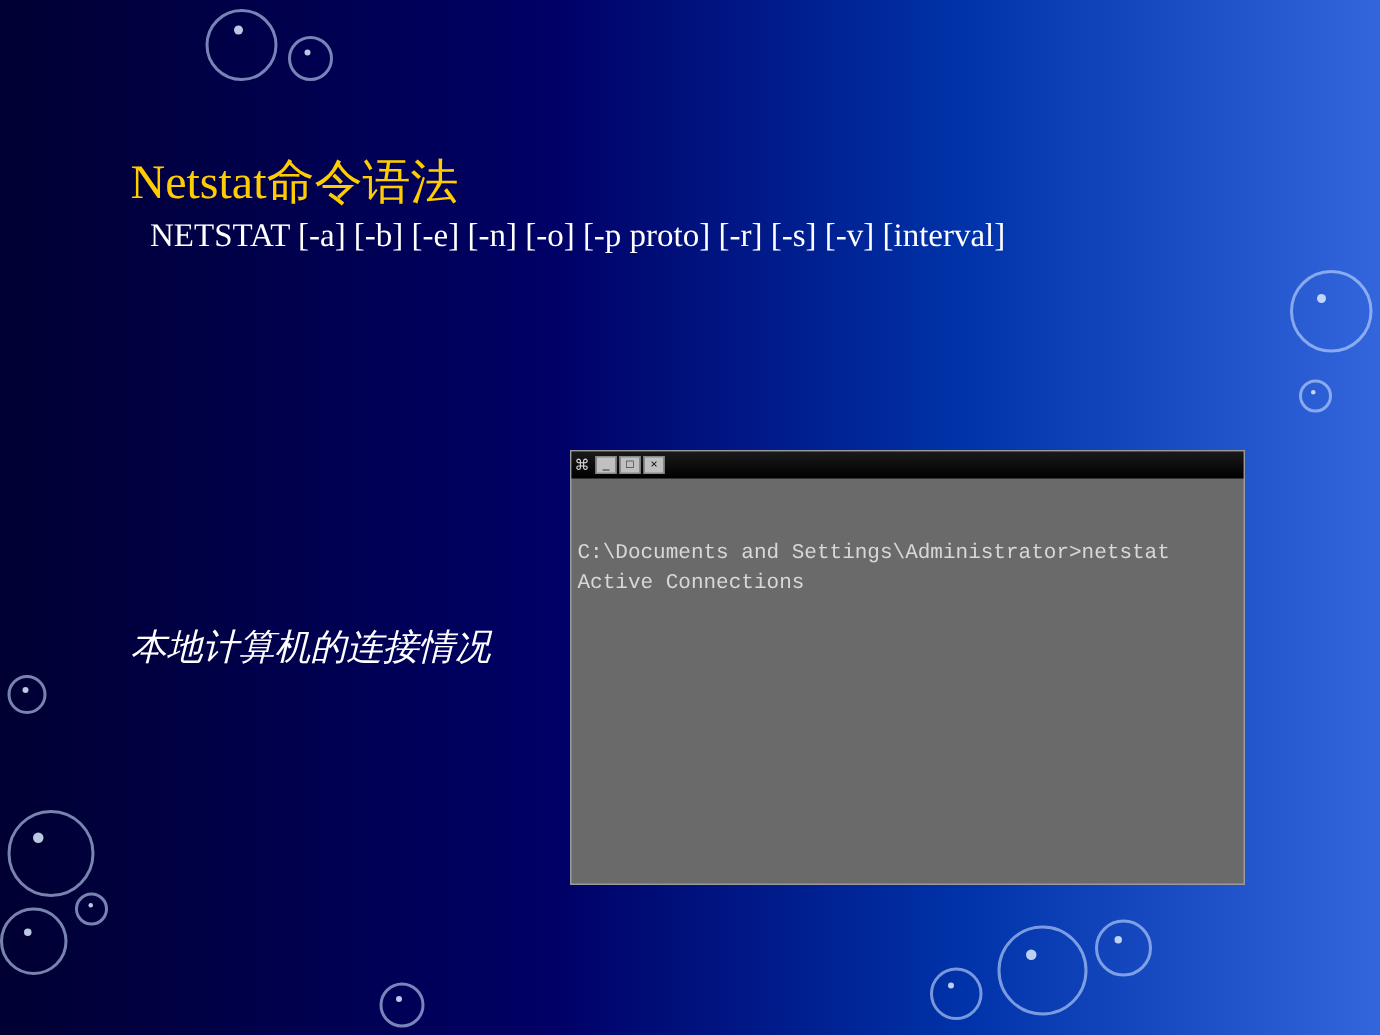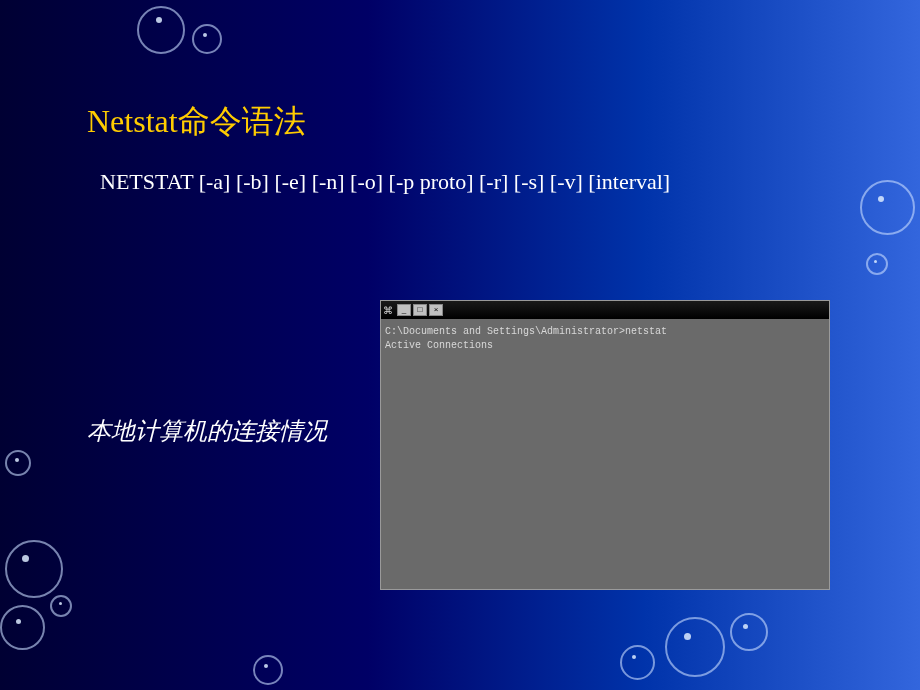--- a/index.html
+++ b/index.html
@@ -55,21 +55,21 @@
     .title {
       position: absolute;
       top: 100px;
       left: 87px;
       font-size: 32px;
       color: #ffcc00;
       font-weight: normal;
     }
     .syntax {
       position: absolute;
-      top: 169px;
+      top: 144px;
       left: 100px;
       font-size: 22px;
       color: #ffffff;
     }
     .label {
       position: absolute;
       top: 415px;
       left: 87px;
       font-size: 24px;
       color: #ffffff;
@@ -114,24 +114,25 @@
       border: 1px solid #888;
       font-size: 8px;
       line-height: 10px;
       text-align: center;
       color: #000;
       font-family: Arial, sans-serif;
     }
     .terminal-body {
       padding: 6px 4px;
       font-family: "Courier New", monospace;
-      font-size: 10px;
+      font-size: 14px;
       color: #d8d8d8;
       line-height: 1.4;
       white-space: pre;
+      margin-top: 35px;
     }
   </style>
 </head>
 <body>
 
 <div class="bubble b1"></div>
 <div class="bubble b2"></div>
 <div class="bubble b3"></div>
 <div class="bubble b4"></div>
 <div class="bubble b5"></div>

